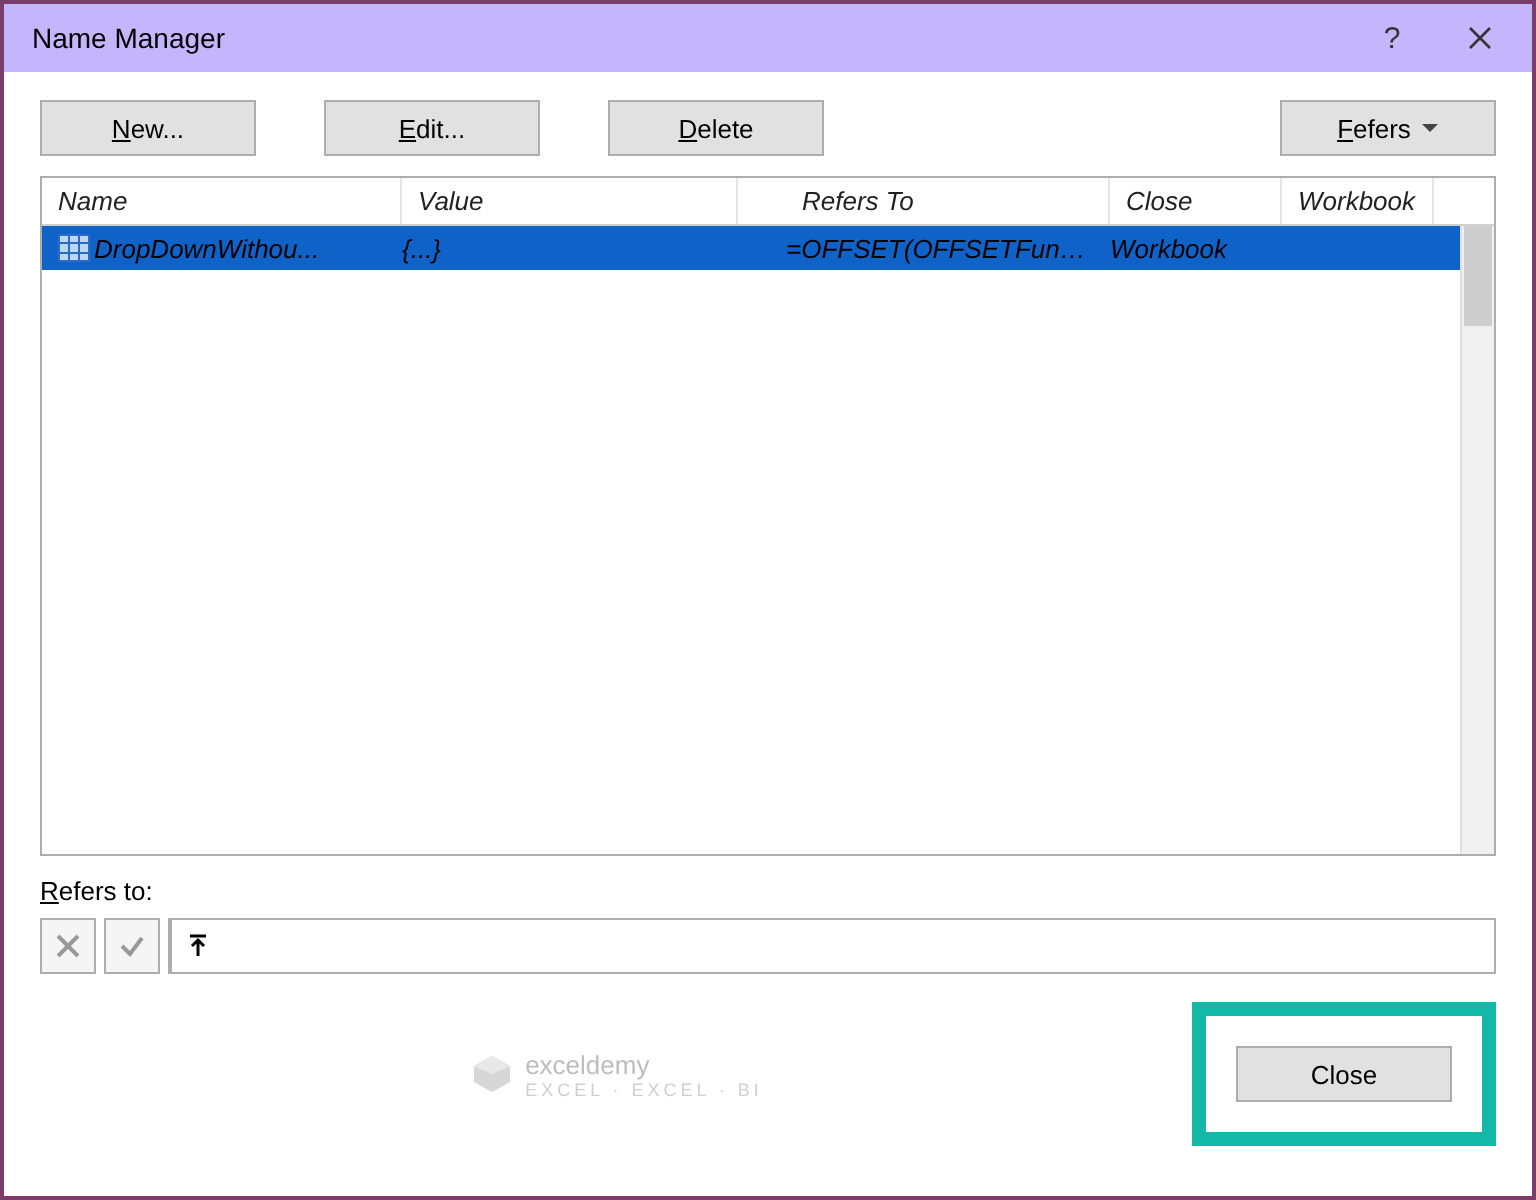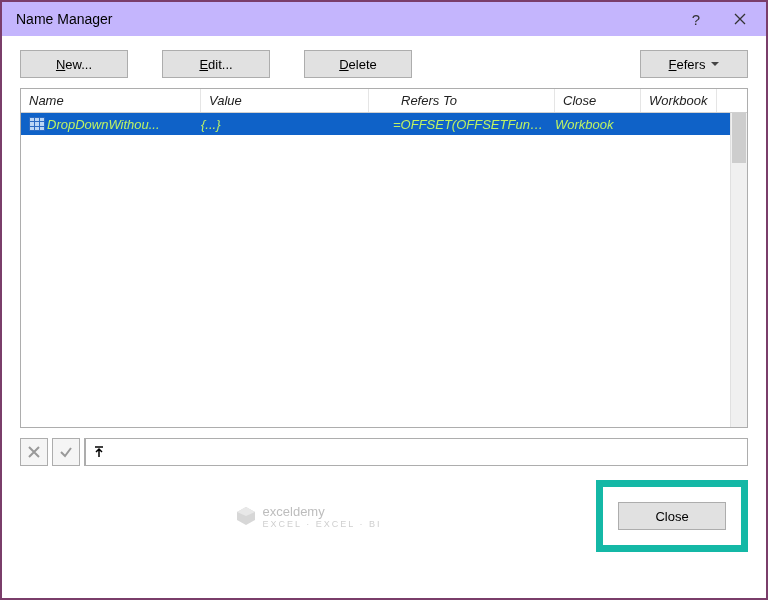--- a/index.html
+++ b/index.html
@@ -37,21 +37,21 @@
 .lh > div {
   padding: 4px 8px; border-right: 1px solid #e5e5e5; flex: 0 0 auto;
   font-size: 13px; color: #222;
 }
 .col-name { width: 180px; }
 .col-value { width: 168px; }
 .col-refers { width: 162px; margin-left: 24px; }
 .col-scope { width: 86px; }
 .col-comment { flex: 1; border-right: none; }
 .row { display: flex; align-items: center; height: 22px; padding-left: 4px; }
-.row.selected { background: #0f62c8; color: #bef264; }
+.row.selected { background: #0f62c8; color: #000000; }
 .row > div { padding: 0 4px; font-size: 13px; flex: 0 0 auto; white-space: nowrap; overflow: hidden; text-overflow: ellipsis; }
 .row .col-name { width: 172px; display: flex; align-items: center; gap: 2px; }
 .name-icon { width: 16px; height: 14px; flex: 0 0 auto; }
 .list-body { flex: 1; background: #fff; display: flex; }
 .list-rows { flex: 1; }
 .vscroll { width: 17px; background: #f0f0f0; border-left: 1px solid #e0e0e0; position: relative; }
 .thumb { position: absolute; left: 1px; right: 1px; top: 0; height: 50px; background: #cdcdcd; }
 .refers-area { padding: 10px 18px 8px 18px; }
 .refers-label { margin-bottom: 6px; }
 .refers-row { display: flex; align-items: stretch; gap: 4px; }
@@ -144,20 +144,23 @@
           <div class="col-comment"></div>
         </div>
       </div>
       <div class="vscroll">
         <div class="thumb"></div>
       </div>
     </div>
   </div>
 
   <div class="refers-area">
+    <div class="refers-label">
+      <span></span><span class="accel" style="text-decoration:underline">R</span><span>efers to:</span>
+    </div>
     <div class="refers-row">
       <div class="icon-btn">
         <svg width="14" height="14" viewBox="0 0 14 14">
             <path d="M2 2 L12 12 M12 2 L2 12" stroke="#999" stroke-width="2"></path>
           </svg>
       </div>
       <div class="icon-btn">
         <svg width="14" height="14" viewBox="0 0 14 14">
             <path d="M2 7 L6 11 L12 3" stroke="#999" stroke-width="2" fill="none"></path>
           </svg>

